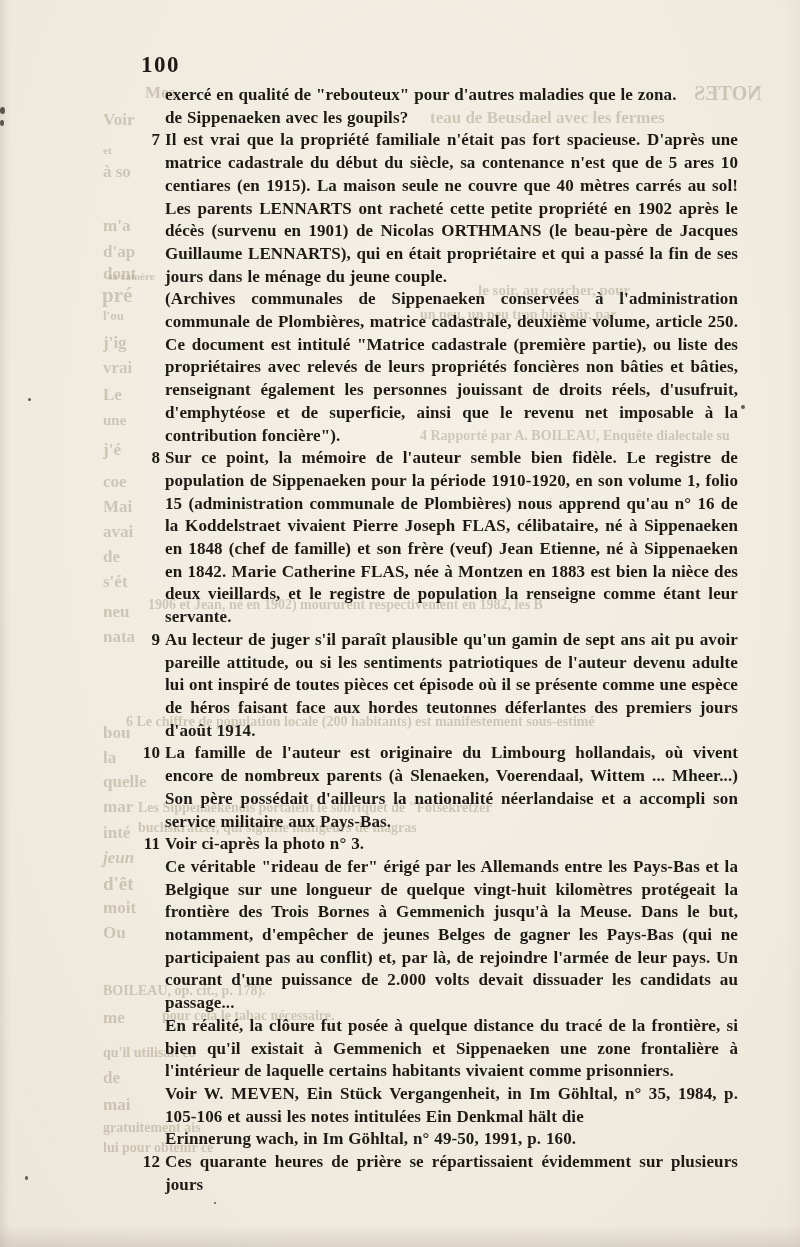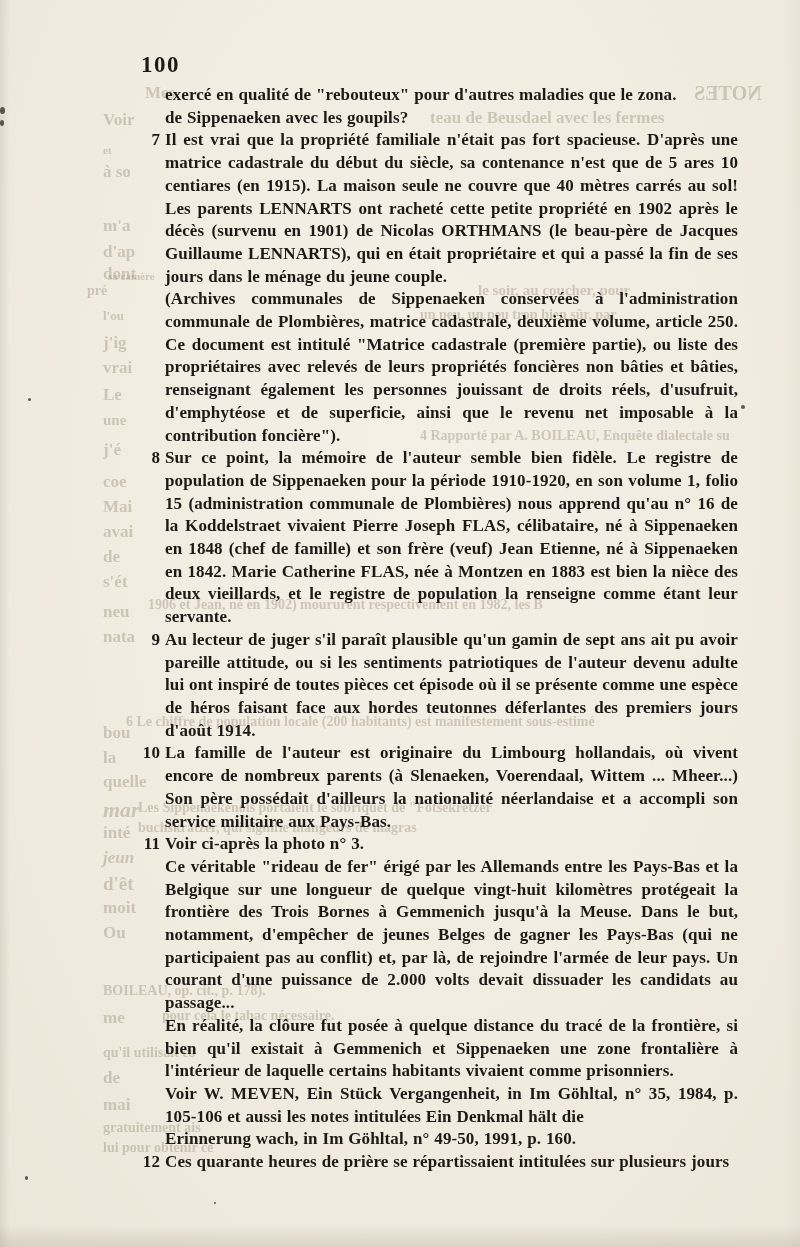--- a/index.html
+++ b/index.html
@@ -77,21 +77,21 @@
       <span class="ghost" style="left: 145px; top: 83px; font-size: 17px;">Mes</span>
       <span class="ghost mirrored" style="left: 694px; top: 82px; font-size: 20px;">NOTES</span>
       <span class="ghost" style="left: 103px; top: 110px; font-size: 17px;">Voir</span>
       <span class="ghost" style="left: 430px; top: 108px; font-size: 17px;">teau de Beusdael avec les fermes</span>
       <span class="ghost" style="left: 103px; top: 136px; font-size: 11px; margin-top: 8px;">et</span>
       <span class="ghost" style="left: 103px; top: 162px; font-size: 17px;">à so</span>
       <span class="ghost" style="left: 103px; top: 216px; font-size: 17px;">m'a</span>
       <span class="ghost" style="left: 103px; top: 242px; font-size: 17px;">d'ap</span>
       <span class="ghost" style="left: 103px; top: 264px; font-size: 17px;">dont</span>
       <span class="ghost" style="left: 108px; top: 270px; font-size: 11px;">sa camère</span>
-      <span class="ghost" style="left: 87px; top: 283px; font-size: 14px;">pré</span>
+      <span class="ghost" style="left: 102px; top: 283px; font-size: 21px;">pré</span>
       <span class="ghost" style="left: 478px; top: 282px; font-size: 15px;">le soir, au coucher, pour</span>
       <span class="ghost" style="left: 103px; top: 308px; font-size: 13px;">l'ou</span>
       <span class="ghost" style="left: 420px; top: 307px; font-size: 14px;">un peu, un peu trop bien sûr, par</span>
       <span class="ghost" style="left: 103px; top: 333px; font-size: 17px;">j'ig</span>
       <span class="ghost" style="left: 103px; top: 358px; font-size: 17px;">vrai</span>
       <span class="ghost" style="left: 103px; top: 385px; font-size: 17px;">Le</span>
       <span class="ghost" style="left: 103px; top: 412px; font-size: 15px;">une</span>
       <span class="ghost" style="left: 420px; top: 428px; font-size: 14px;">4  Rapporté par A. BOILEAU, Enquête dialectale su</span>
       <span class="ghost" style="left: 103px; top: 440px; font-size: 17px;">j'é</span>
       <span class="ghost" style="left: 103px; top: 472px; font-size: 17px;">coe</span>
@@ -99,21 +99,21 @@
       <span class="ghost" style="left: 103px; top: 522px; font-size: 17px;">avai</span>
       <span class="ghost" style="left: 103px; top: 547px; font-size: 17px;">de</span>
       <span class="ghost" style="left: 103px; top: 572px; font-size: 17px;">s'ét</span>
       <span class="ghost" style="left: 148px; top: 597px; font-size: 14px;">1906 et Jean, né en 1902) moururent respectivement en 1982, les B</span>
       <span class="ghost" style="left: 103px; top: 602px; font-size: 17px;">neu</span>
       <span class="ghost" style="left: 103px; top: 627px; font-size: 17px;">nata</span>
       <span class="ghost" style="left: 126px; top: 714px; font-size: 14px;">6  Le chiffre de population locale (200 habitants) est manifestement sous-estimé</span>
       <span class="ghost" style="left: 103px; top: 723px; font-size: 17px;">bou</span>
       <span class="ghost" style="left: 103px; top: 748px; font-size: 17px;">la</span>
       <span class="ghost" style="left: 103px; top: 772px; font-size: 17px;">quelle</span>
-      <span class="ghost" style="left: 103px; top: 797px; font-size: 22px; font-style: italic;">mar</span>
+      <span class="ghost" style="left: 103px; top: 797px; font-size: 17px;">mar</span>
       <span class="ghost" style="left: 138px; top: 800px; font-size: 14px;">Les Sippenaekenois portaient le sobriquet de "Fotsekretzer</span>
       <span class="ghost" style="left: 138px; top: 820px; font-size: 14px;">buchskratzer, qui signifie mangeurs de magras</span>
       <span class="ghost" style="left: 103px; top: 823px; font-size: 17px;">inté</span>
       <span class="ghost" style="left: 103px; top: 848px; font-size: 17px; font-style: italic;">jeun</span>
       <span class="ghost" style="left: 103px; top: 873px; font-size: 19px;">d'êt</span>
       <span class="ghost" style="left: 103px; top: 898px; font-size: 17px;">moit</span>
       <span class="ghost" style="left: 103px; top: 923px; font-size: 17px;">Ou</span>
       <span class="ghost" style="left: 103px; top: 983px; font-size: 14px;">BOILEAU, op. cit., p. 178).</span>
       <span class="ghost" style="left: 103px; top: 1008px; font-size: 17px;">me</span>
       <span class="ghost" style="left: 162px; top: 1008px; font-size: 14px;">pour cela le tabac nécessaire.</span>
@@ -147,21 +147,21 @@
       <div class="note">
         <span class="note-num">11</span>
         <p class="para">Voir ci-après la photo n° 3.</p>
         <p class="para">Ce véritable "rideau de fer" érigé par les Allemands entre les Pays-Bas et la Belgique sur une longueur de quelque vingt-huit kilomètres protégeait la frontière des Trois Bornes à Gemmenich jusqu'à la Meuse. Dans le but, notamment, d'empêcher de jeunes Belges de gagner les Pays-Bas (qui ne participaient pas au conflit) et, par là, de rejoindre l'armée de leur pays. Un courant d'une puissance de 2.000 volts devait dissuader les candidats au passage...</p>
         <p class="para">En réalité, la clôure fut posée à quelque distance du tracé de la frontière, si bien qu'il existait à Gemmenich et Sippenaeken une zone frontalière à l'intérieur de laquelle certains habitants vivaient comme prisonniers.</p>
         <p class="para">Voir W. MEVEN, Ein Stück Vergangenheit, in Im Göhltal, n° 35, 1984, p. 105-106 et aussi les notes intitulées Ein Denkmal hält die</p>
         <p class="para">Erinnerung wach, in Im Göhltal, n° 49-50, 1991, p. 160.</p>
       </div>
       <div class="note">
         <span class="note-num">12</span>
-        <p class="para">Ces quarante heures de prière se répartissaient intitulées sur plusieurs jours</p>
+        <p class="para">Ces quarante heures de prière se répartissaient évidemment sur plusieurs jours</p>
       </div>
     </div>
   <div id="speck-layer">
       <span class="speck" style="left: 741px; top: 405px; width: 4px; height: 4px;"></span>
       <span class="speck" style="left: 0px; top: 107px; width: 5px; height: 7px;"></span>
       <span class="speck" style="left: 0px; top: 120px; width: 4px; height: 6px;"></span>
       <span class="speck" style="left: 28px; top: 398px; width: 3px; height: 3px;"></span>
       <span class="speck" style="left: 25px; top: 1176px; width: 3px; height: 4px;"></span>
       <span class="speck" style="left: 214px; top: 1202px; width: 2px; height: 2px;"></span>
     </div>

